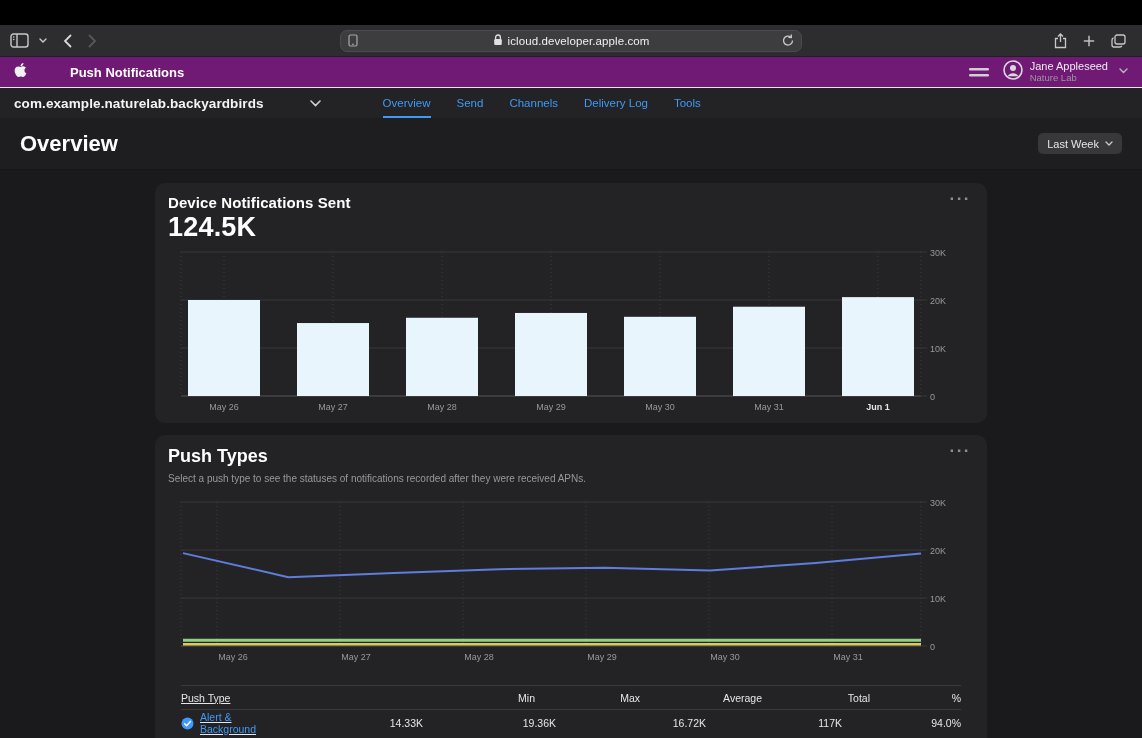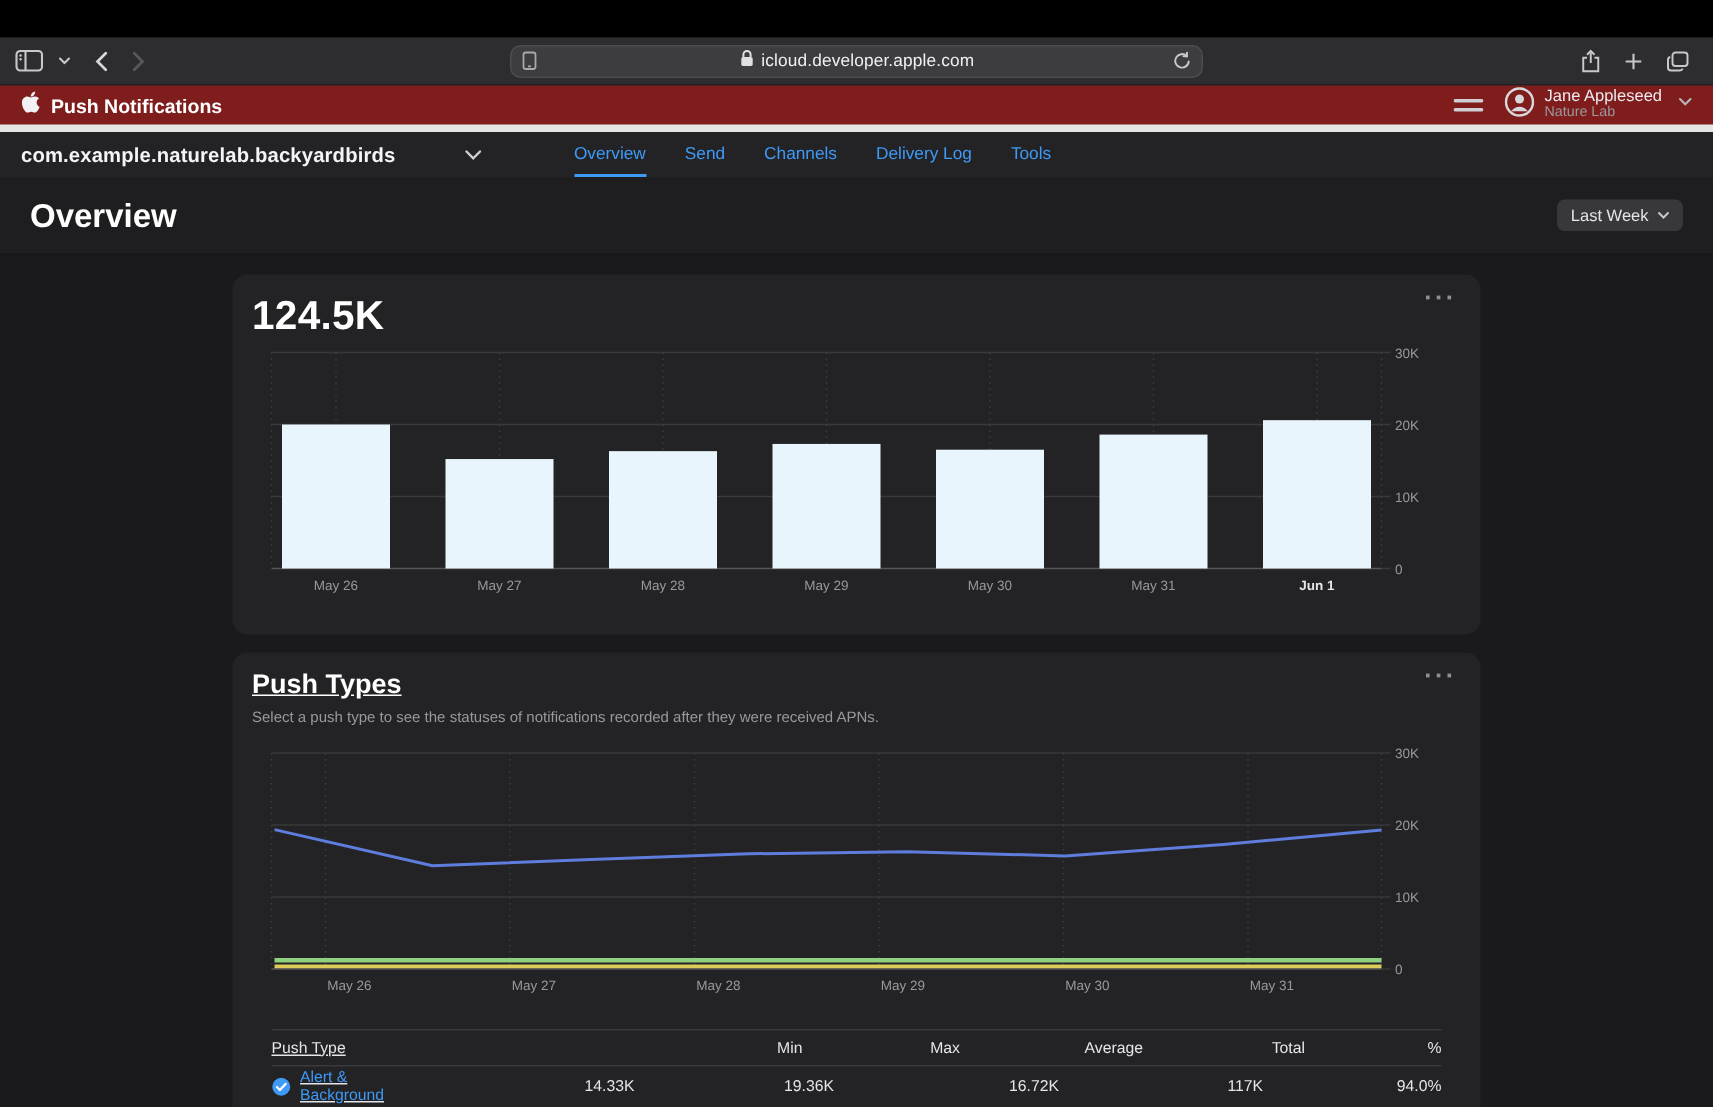--- a/index.html
+++ b/index.html
@@ -25,22 +25,22 @@
   }
   .url-center {
     position:absolute; left:0; right:0; display:flex; align-items:center;
     justify-content:center; gap:5px; pointer-events:none;
   }
   .url-text { font-size:11.5px; color:#f0f0f2; letter-spacing:.1px; }
   .reload { margin-left:auto; }
   .tb-right { display:flex; align-items:center; gap:16px; width:330px; justify-content:flex-end; padding-right:6px; }
   
   .app-header {
-    height:31px; background:#7f1d1d; display:flex; align-items:center;
-    padding:0 14px; border-bottom:5px solid #e5e5e5;
+    height:31px; background:#701a75; display:flex; align-items:center;
+    padding:0 14px; border-bottom:1px solid #e5e5e5;gap:36px;
   }
   .app-title { font-size:13px; font-weight:700; color:#fff; margin-left:7px; }
   .hdr-right { margin-left:auto; display:flex; align-items:center; gap:14px; }
   .user-chip { display:flex; align-items:flex-start; gap:7px; }
   .user-names { display:flex; flex-direction:column; line-height:1.15; }
   .user-name { font-size:11px; color:#ececf0; }
   .user-org { font-size:9.5px; color:#98989d; }
   
   .navbar {
     height:30px; background:#232325; display:flex; align-items:center; padding:0 14px;gap:36px;
@@ -72,21 +72,21 @@
   }
   .card + .card { margin-top:12px; }
   .card-menu {
     position:absolute; top:2px; right:16px; color:#8e8e93; font-size:17px;
     letter-spacing:1.5px; font-weight:700; cursor:pointer; line-height:1.6;
   }
   .card1 { height:240px; }
   .card2 { height:360px; }
   .c1-title { font-size:15px; font-weight:700; color:#fff; letter-spacing:.1px; }
   .c1-total { font-size:27px; font-weight:700; color:#fff; margin-top:1px; letter-spacing:.2px; }
-  .c2-title { font-size:18px; font-weight:700; color:#fff;text-decoration:underline; }
+  .c2-title { font-size:18px; font-weight:700; color:#fff; }
   .c2-sub { font-size:10px; color:#98989d; margin-top:6px; }
   .chart-holder { display:block; }
   .chart1 { margin-top:3px; }
   .chart2 { margin-top:12px; }
   
   .pt-table { margin:13px 13px 0; font-size:10.5px; }
   .pt-row { display:flex; align-items:center; }
   .pt-head {
     border-top:1px solid #3a3a3c; border-bottom:1px solid #3a3a3c;
     height:25px; color:#e5e5ea;
@@ -236,20 +236,21 @@
     <svg width="8" height="5" viewBox="0 0 8 5">
         <path d="M1 1 L4 4 L7 1" fill="none" stroke="#c8c8cc" stroke-width="1.3" stroke-linecap="round"></path>
       </svg>
   </span>
 </div>
 
 <div class="content">
 
   <div class="card card1">
     <div class="card-menu">···</div>
+    <div class="c1-title">Device Notifications Sent</div>
     <div class="c1-total">124.5K</div>
     <div class="chart-holder chart1" id="bar-chart"><svg width="806" height="172" viewBox="0 0 806 172">
           <line x1="13" y1="6" x2="753" y2="6" stroke="#39393b" stroke-width="1"></line>
           <line x1="753" y1="6" x2="759" y2="6" stroke="#39393b" stroke-width="1"></line>
           <text x="762" y="9.5" font-size="9" fill="#98989d">30K</text>
           <line x1="13" y1="54" x2="753" y2="54" stroke="#39393b" stroke-width="1"></line>
           <line x1="753" y1="54" x2="759" y2="54" stroke="#39393b" stroke-width="1"></line>
           <text x="762" y="57.5" font-size="9" fill="#98989d">20K</text>
           <line x1="13" y1="102" x2="753" y2="102" stroke="#39393b" stroke-width="1"></line>
           <line x1="753" y1="102" x2="759" y2="102" stroke="#39393b" stroke-width="1"></line>

